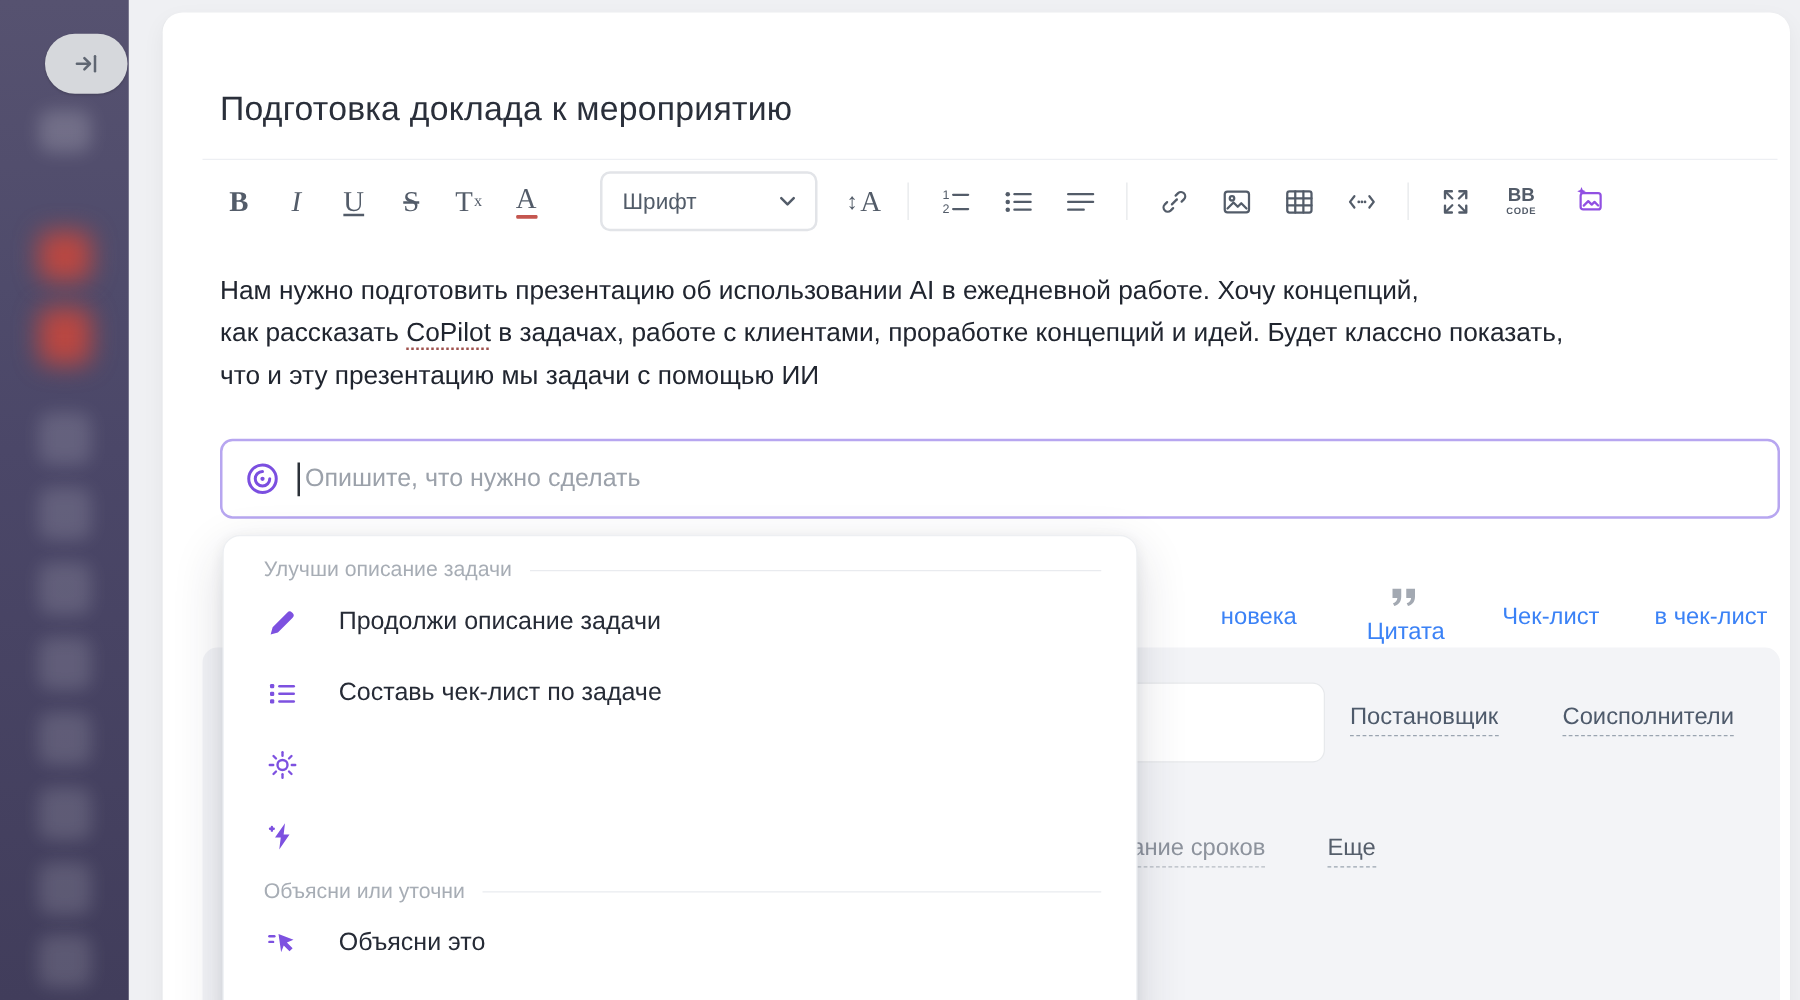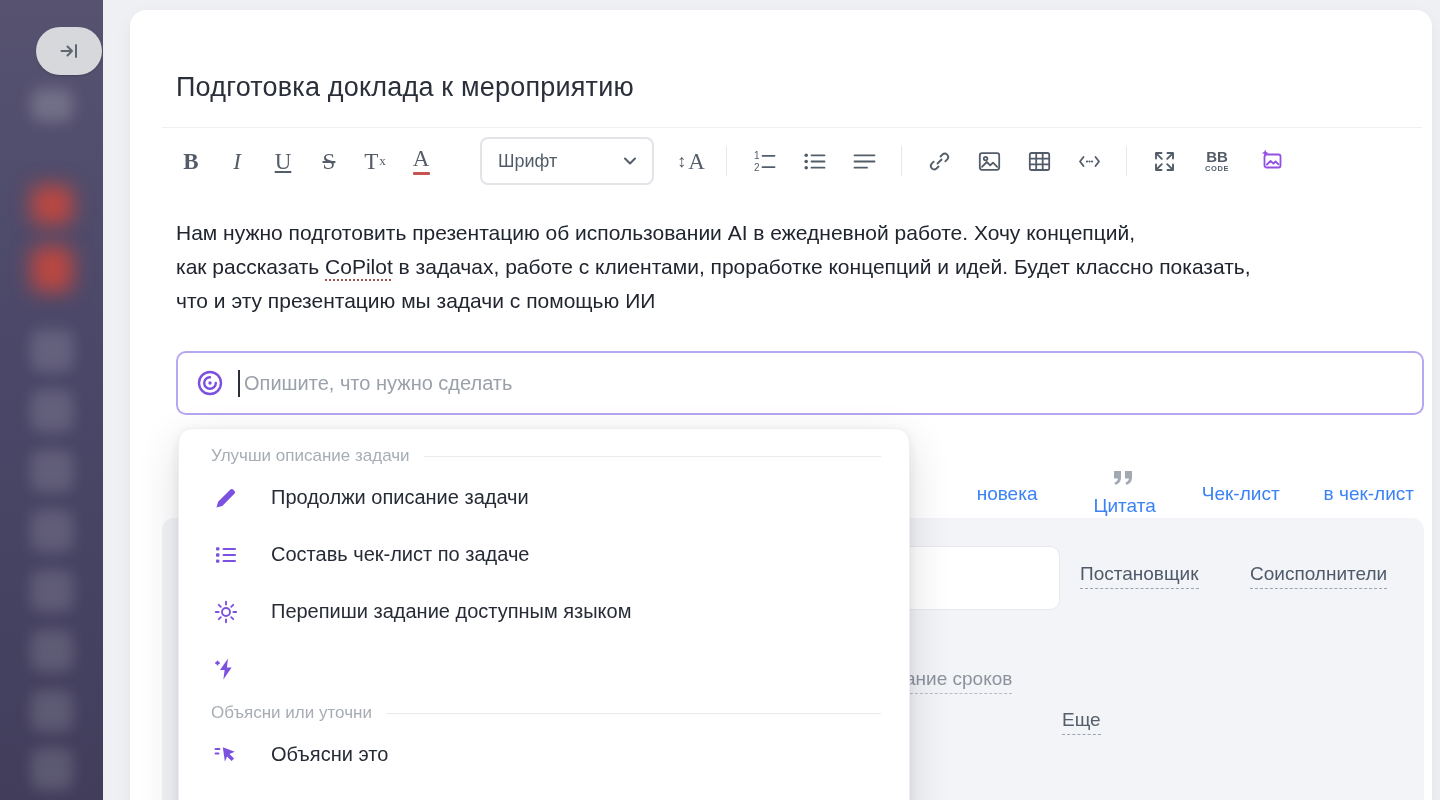--- a/index.html
+++ b/index.html
@@ -274,21 +274,21 @@
       <button class="itm gap44">
           <span>в чек-лист</span>
         </button>
     </div>
 
     <div class="form-panel">
       <div class="resp-input"></div>
       <button class="plink" style="left:918px;top:45px;">Постановщик</button>
       <button class="plink" style="left:1088px;top:45px;">Соисполнители</button>
       <button class="plink light" style="left:743px;top:150px;">ание сроков</button>
-      <button class="plink" style="left:900px;top:150px;color:#555e6b;margin-top:41px;">Еще</button>
+      <button class="plink" style="left:900px;top:150px;color:#555e6b;">Еще</button>
     </div>
 
     <div class="ai-menu">
       <div class="menu-head">
         <span>Улучши описание задачи</span>
         <span class="line"></span>
       </div>
 
       <button class="menu-item">
         <svg class="mico" width="26" height="26" viewBox="0 0 26 26">
@@ -314,21 +314,20 @@
           <circle cx="13" cy="13" r="4"></circle>
           <line x1="13" y1="2.8" x2="13" y2="5.6"></line>
             <line x1="13" y1="20.4" x2="13" y2="23.2"></line>
           <line x1="2.8" y1="13" x2="5.6" y2="13"></line>
             <line x1="20.4" y1="13" x2="23.2" y2="13"></line>
           <line x1="5.8" y1="5.8" x2="7.8" y2="7.8"></line>
             <line x1="20.2" y1="5.8" x2="18.2" y2="7.8"></line>
           <line x1="5.8" y1="20.2" x2="7.8" y2="18.2"></line>
             <line x1="18.2" y1="18.2" x2="20.2" y2="20.2"></line>
         </svg>
-        <span>Перепиши задание доступным языком</span>
       </button>
 
       <button class="menu-item">
         <svg class="mico" width="26" height="26" viewBox="0 0 26 26">
           <path class="fill" d="M15 2.5 L7 14 h4.6 L10.4 23.5 18.6 11.6 h-4.7 z"></path>
           <line x1="3" y1="7" x2="6" y2="7"></line>
             <line x1="4.5" y1="5.5" x2="4.5" y2="8.5"></line>
         </svg>
       </button>
 

